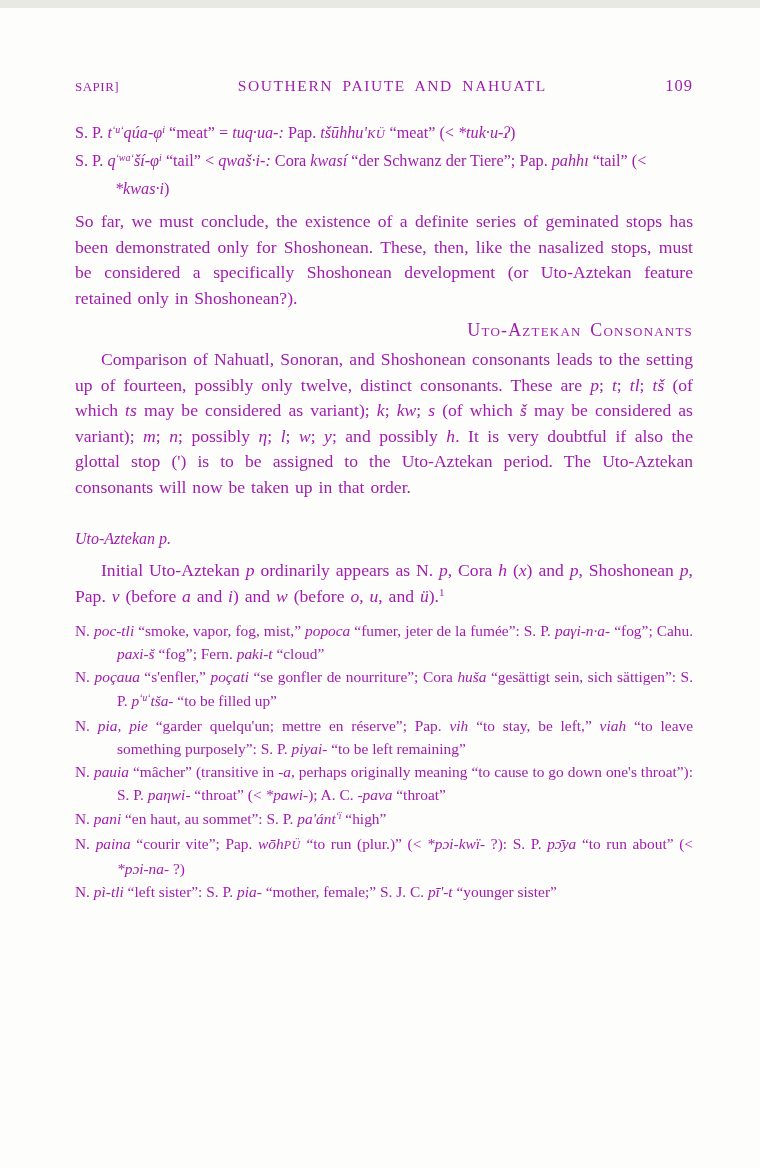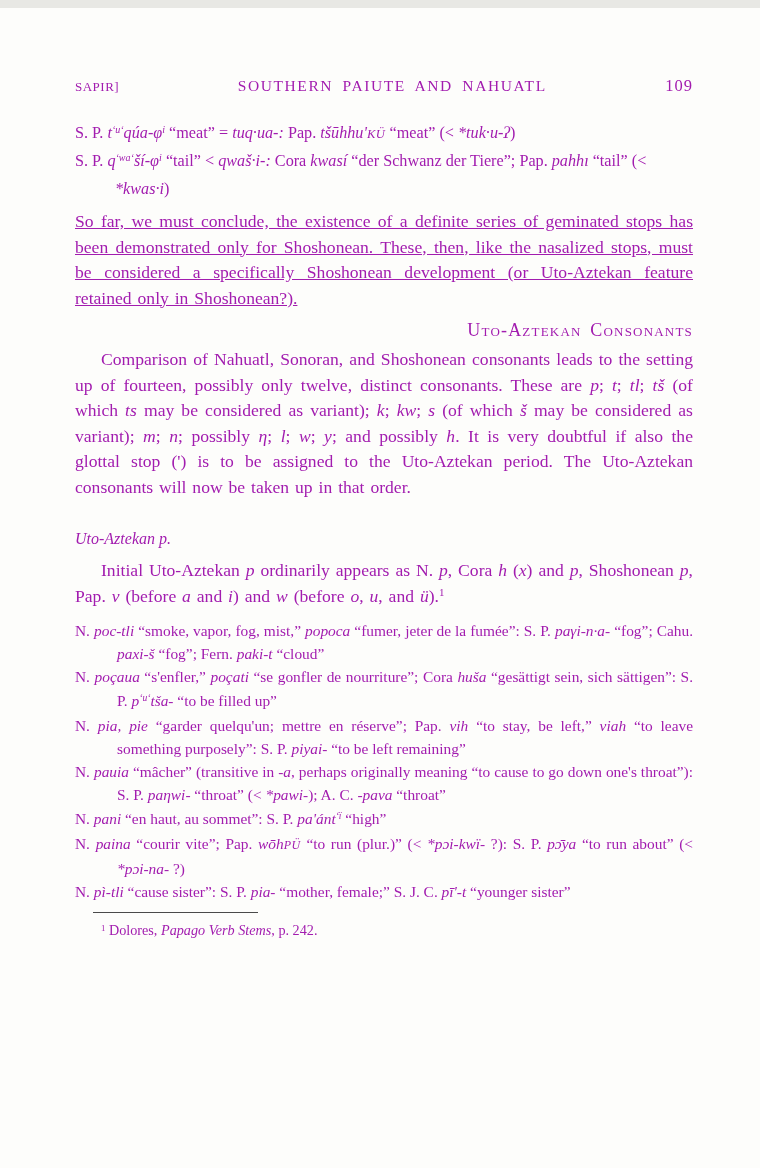--- a/index.html
+++ b/index.html
@@ -43,21 +43,21 @@
     text-indent: -40px;
     text-align: left;
   }
   .bodypara {
     font-size: 17.6px;
     line-height: 25.5px;
     text-align: justify;
     word-spacing: 1.5px;
     margin: 0;
   }
-  .para-sofar { margin-top: 7px; text-decoration: underline; }
+  .para-sofar { margin-top: 7px; }
   .para-indent { text-indent: 26px; }
   .sect-head {
     text-align: right;
     font-variant: small-caps;
     font-size: 18px;
     letter-spacing: 1.2px;
     word-spacing: 3px;
     margin-top: 9px;
     margin-bottom: 6px;
   }
@@ -120,22 +120,18 @@
 
     <p class="bodypara para-indent"><span class="seg-n">Initial Uto-Aztekan </span><span class="seg-i">p</span><span class="seg-n"> ordinarily appears as N. </span><span class="seg-i">p</span><span class="seg-n">, Cora </span><span class="seg-i">h</span><span class="seg-n"> (</span><span class="seg-i">x</span><span class="seg-n">) and </span><span class="seg-i">p</span><span class="seg-n">, Shoshonean </span><span class="seg-i">p</span><span class="seg-n">, Pap. </span><span class="seg-i">v</span><span class="seg-n"> (before </span><span class="seg-i">a</span><span class="seg-n"> and </span><span class="seg-i">i</span><span class="seg-n">) and </span><span class="seg-i">w</span><span class="seg-n"> (before </span><span class="seg-i">o</span><span class="seg-n">, </span><span class="seg-i">u</span><span class="seg-n">, and </span><span class="seg-i">ü</span><span class="seg-n">).</span><span class="seg-s">1</span></p>
 
     <div class="entries">
       <div class="entry"><span class="seg-n">N. </span><span class="seg-i">poc-tli</span><span class="seg-n"> “smoke, vapor, fog, mist,” </span><span class="seg-i">popoca</span><span class="seg-n"> “fumer, jeter de la fumée”:  S. P. </span><span class="seg-i">paγi-n·a-</span><span class="seg-n"> “fog”;  Cahu. </span><span class="seg-i">paxi-š</span><span class="seg-n"> “fog”;  Fern. </span><span class="seg-i">paki-t</span><span class="seg-n"> “cloud”</span></div>
       <div class="entry"><span class="seg-n">N. </span><span class="seg-i">poçaua</span><span class="seg-n"> “s'enfler,” </span><span class="seg-i">poçati</span><span class="seg-n"> “se gonfler de nourriture”;  Cora </span><span class="seg-i">huša</span><span class="seg-n"> “gesättigt sein, sich sättigen”:  S. P. </span><span class="seg-i">p</span><span class="seg-is">ʻuʻ</span><span class="seg-i">tša-</span><span class="seg-n"> “to be filled up”</span></div>
       <div class="entry"><span class="seg-n">N. </span><span class="seg-i">pia, pie</span><span class="seg-n"> “garder quelqu'un;  mettre en réserve”;  Pap. </span><span class="seg-i">vih</span><span class="seg-n"> “to stay, be left,” </span><span class="seg-i">viah</span><span class="seg-n"> “to leave something purposely”:  S. P. </span><span class="seg-i">piyai-</span><span class="seg-n"> “to be left remaining”</span></div>
       <div class="entry"><span class="seg-n">N. </span><span class="seg-i">pauia</span><span class="seg-n"> “mâcher” (transitive in </span><span class="seg-i">-a</span><span class="seg-n">, perhaps originally meaning “to cause to go down one's throat”):  S. P. </span><span class="seg-i">paηwi-</span><span class="seg-n"> “throat” (&lt; </span><span class="seg-i">*pawi-</span><span class="seg-n">);  A. C. </span><span class="seg-i">-pava</span><span class="seg-n"> “throat”</span></div>
       <div class="entry"><span class="seg-n">N. </span><span class="seg-i">pani</span><span class="seg-n"> “en haut, au sommet”:  S. P. </span><span class="seg-i">pa'ánt</span><span class="seg-is">ʻï</span><span class="seg-n"> “high”</span></div>
       <div class="entry"><span class="seg-n">N. </span><span class="seg-i">paina</span><span class="seg-n"> “courir vite”;  Pap. </span><span class="seg-i">wōh</span><span class="seg-isc">PÜ</span><span class="seg-n"> “to run (plur.)” (&lt; </span><span class="seg-i">*pɔi-kwï-</span><span class="seg-n"> ?):  S. P. </span><span class="seg-i">pɔ̄ya</span><span class="seg-n"> “to run about” (&lt; </span><span class="seg-i">*pɔi-na-</span><span class="seg-n"> ?)</span></div>
-      <div class="entry"><span class="seg-n">N. </span><span class="seg-i">pì-tli</span><span class="seg-n"> “cause sister”:  S. P. </span><span class="seg-i">pia-</span><span class="seg-n">  “mother, female;” S. J. C. </span><span class="seg-i">pī'-t</span><span class="seg-n"> “younger sister”</span></div>
+      <div class="entry"><span class="seg-n">N. </span><span class="seg-i">pì-tli</span><span class="seg-n"> “left sister”:  S. P. </span><span class="seg-i">pia-</span><span class="seg-n">  “mother, female;” S. J. C. </span><span class="seg-i">pī'-t</span><span class="seg-n"> “younger sister”</span></div>
     </div>
 
-    <div class="footnote-block">
-      <div class="fn-rule"></div>
-      <div class="footnote"><span class="seg-s">1</span><span class="seg-n"> Dolores, </span><span class="seg-i">Papago Verb Stems</span><span class="seg-n">, p. 242.</span></div>
-    </div>
 
   </div>
 </div>
 
 </body></html>

